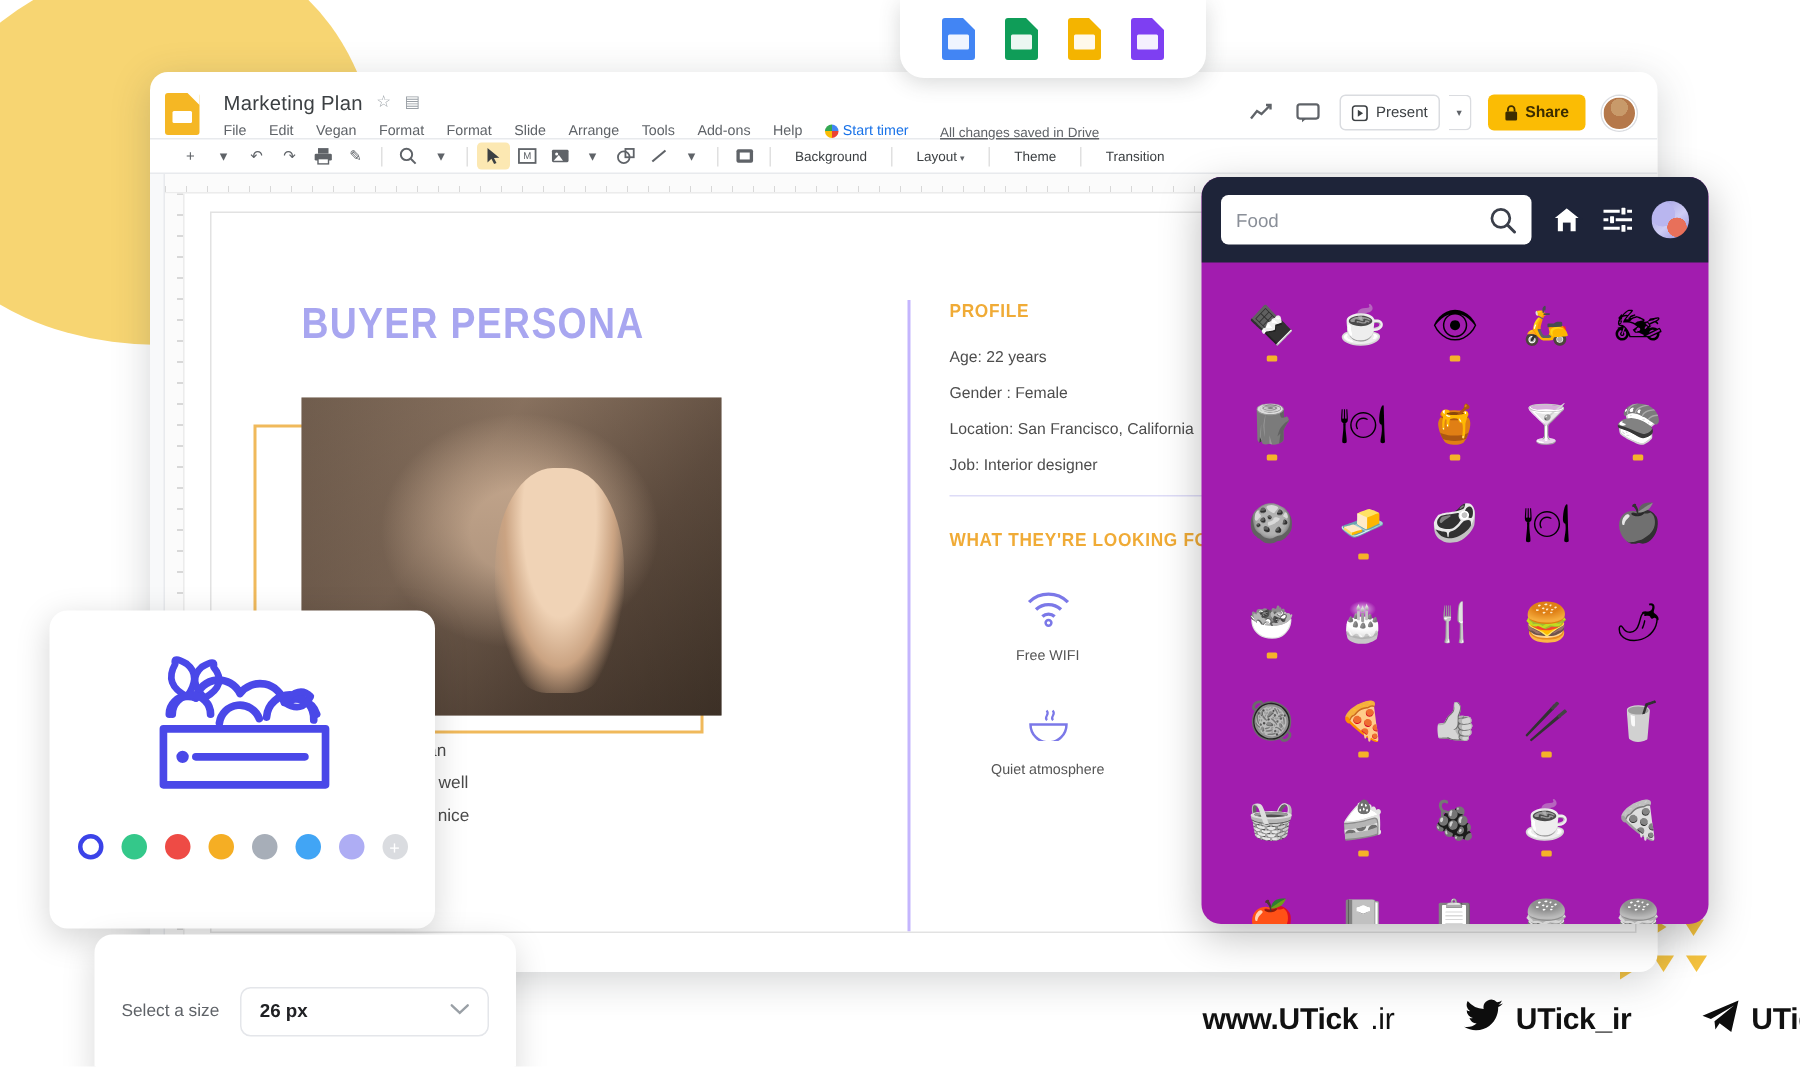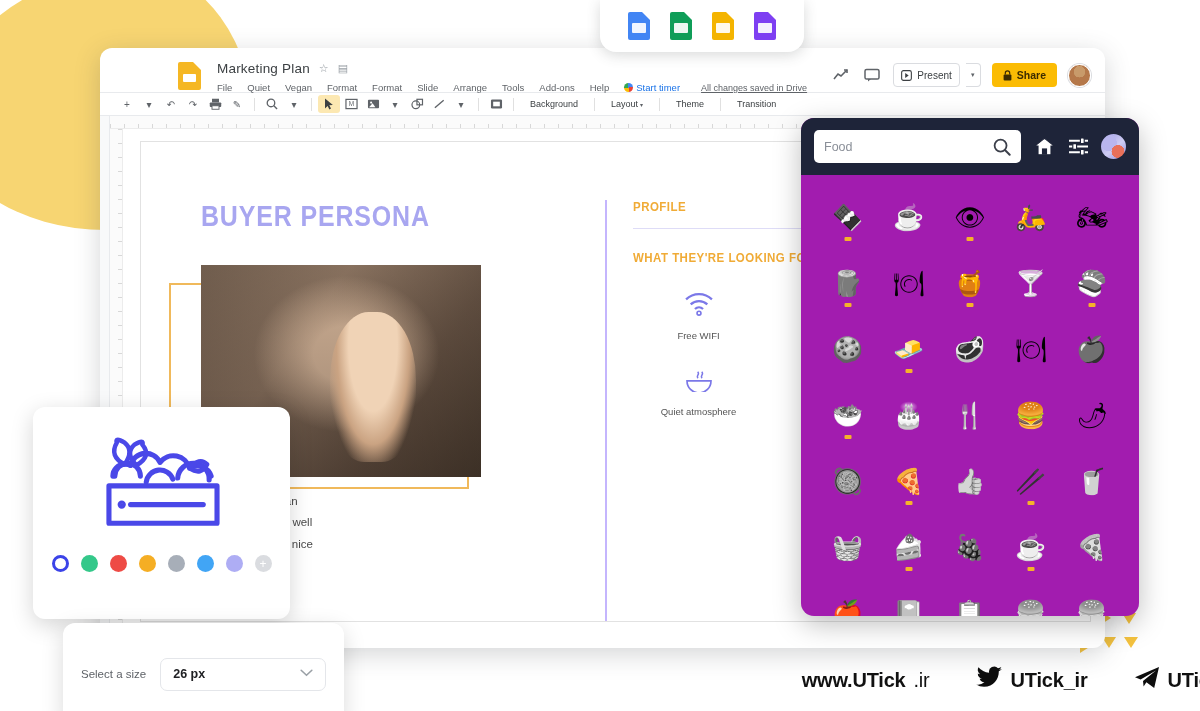--- a/index.html
+++ b/index.html
@@ -41,21 +41,21 @@
     background:rgba(255,255,255,.92); border-radius:1px; display:block;
   }
 
   
   .slides-window{
     position:absolute; left:100px; top:48px; width:1005px; height:600px;
     background:#ffffff; border-radius:12px;
     box-shadow:0 6px 26px rgba(60,64,67,.22);
     z-index:10; overflow:hidden;
   }
-  .titlebar{ height:44px; display:flex; align-items:flex-start; padding:10px 14px 0 38px;margin-left:40px; }
+  .titlebar{ height:44px; display:flex; align-items:flex-start; padding:10px 14px 0 10px; }
   .doc-icon{
     width:23px;height:28px;background:#f5b724;border-radius:2px;position:relative;margin-top:4px;flex:none;
   }
   .doc-icon:after{
     content:""; position:absolute; right:0;top:0;border-width:0 8px 8px 0;border-style:solid;
     border-color:transparent #ffffff transparent transparent;
   }
   .doc-icon i{ position:absolute;left:5px;right:5px;top:12px;height:8px;background:#fff;border-radius:1px;display:block;}
   .title-col{ margin-left:16px; flex:1; }
   .title-row{ display:flex; align-items:center; gap:9px; height:20px;}
@@ -255,21 +255,21 @@
         <i></i>
       </span>
     <div class="title-col">
       <div class="title-row">
         <span class="doc-title">Marketing Plan</span>
         <span class="star-icon">☆</span>
         <span class="folder-icon">▤</span>
       </div>
       <div class="menubar">
         <span class="menu-item">File</span>
-        <span class="menu-item">Quiet</span>
+        <span class="menu-item">Edit</span>
         <span class="menu-item">Vegan</span>
         <span class="menu-item">Format</span>
         <span class="menu-item">Format</span>
         <span class="menu-item">Slide</span>
         <span class="menu-item">Arrange</span>
         <span class="menu-item">Tools</span>
         <span class="menu-item">Add-ons</span>
         <span class="menu-item">Help</span>
         <span class="timer-chip">
           <span class="timer-dot"></span>
@@ -398,20 +398,26 @@
             </div>
             <div class="quote">
               <div>t place where I can</div>
               <div>os for my feed as well</div>
               <div>iends and have a nice</div>
             </div>
           </div>
 
           <div class="right-col">
             <div class="sec-title">PROFILE</div>
+            <ul class="profile-list">
+              <li>Age:  22 years</li>
+              <li>Gender : Female</li>
+              <li>Location: San Francisco, California</li>
+              <li>Job:  Interior designer</li>
+            </ul>
             <div class="divider"></div>
             <div class="sec-title">WHAT THEY'RE LOOKING FOR</div>
             <div class="wants-grid">
               <div class="want">
                 <div class="want-ic">
                   <svg width="30" height="24" viewBox="0 0 32 26">
                       <path d="M2 8 a20 20 0 0 1 28 0" fill="none" stroke="currentColor" stroke-width="2.4"></path>
                       <path d="M7 13.4 a13 13 0 0 1 18 0" fill="none" stroke="currentColor" stroke-width="2.4"></path>
                       <path d="M11.6 18.4 a6.5 6.5 0 0 1 8.8 0" fill="none" stroke="currentColor" stroke-width="2.4"></path>
                       <circle cx="16" cy="23" r="2.1" fill="none" stroke="currentColor" stroke-width="1.8"></circle>

